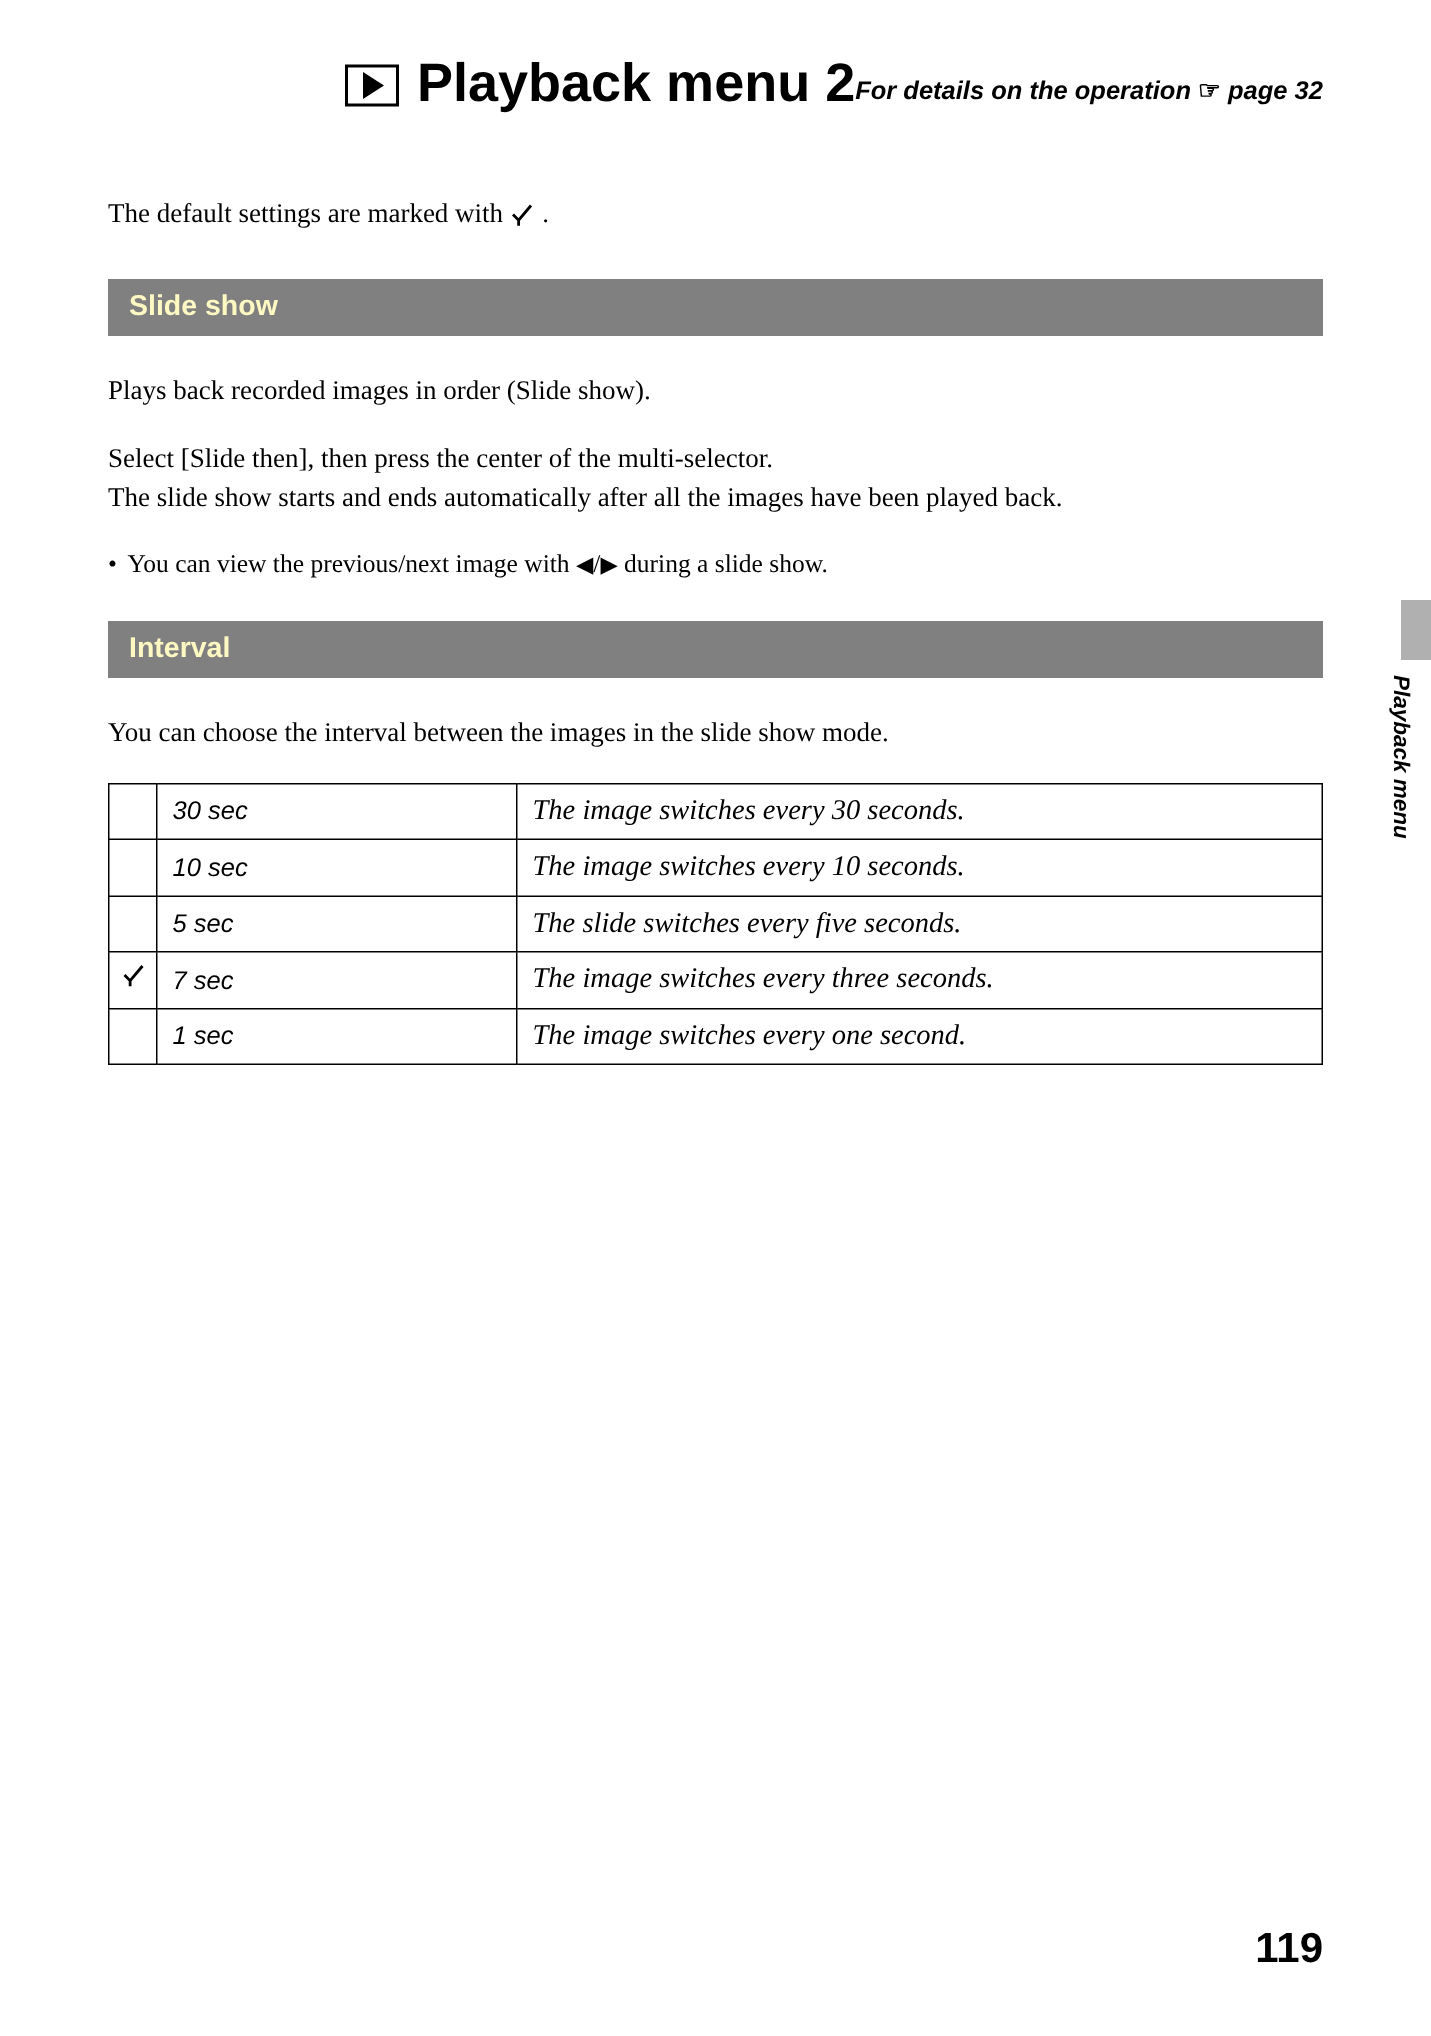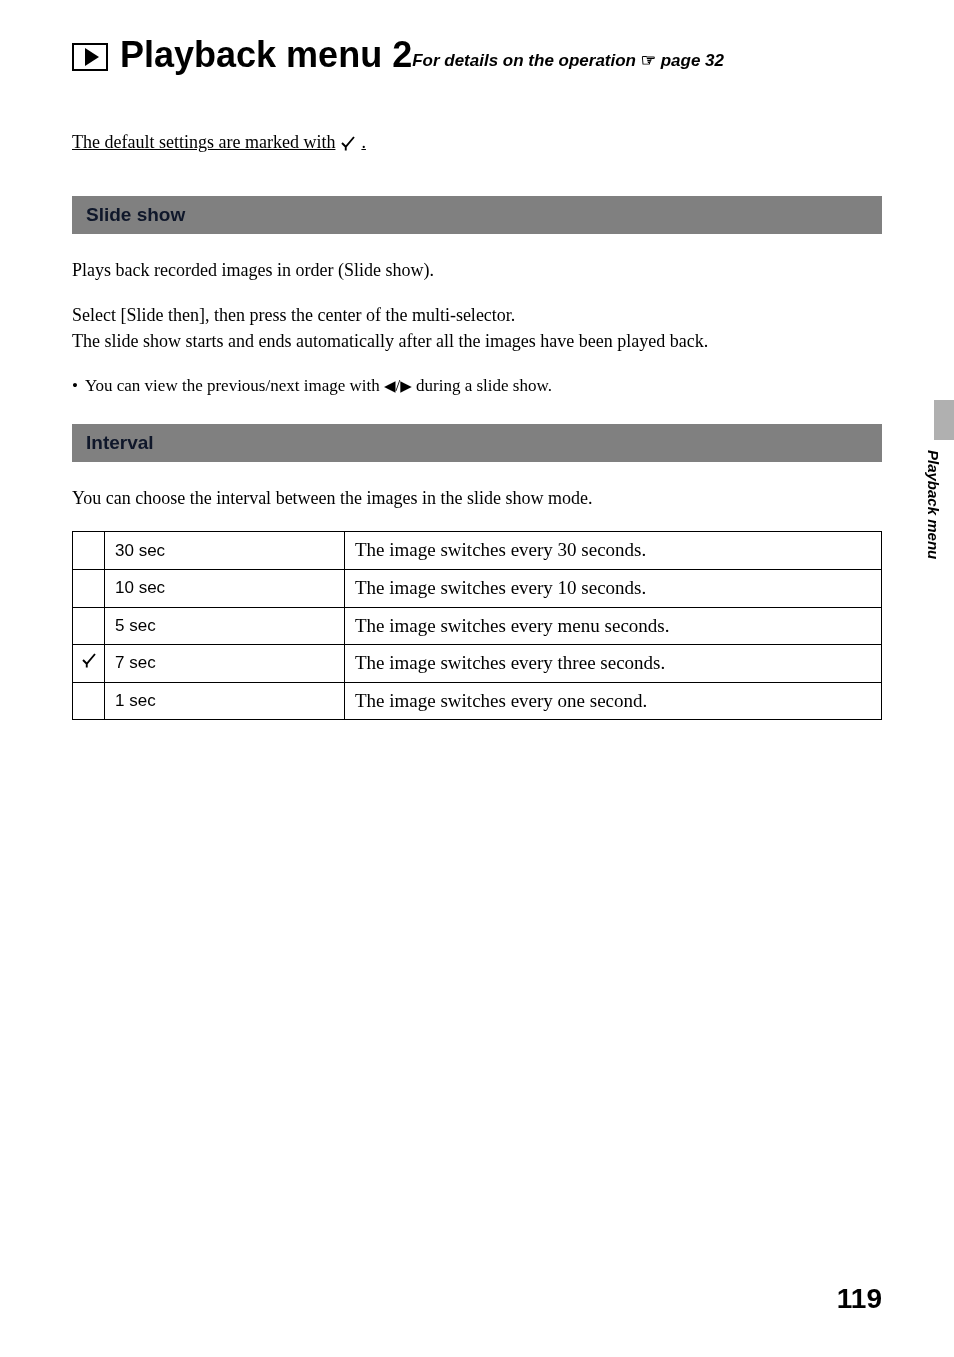--- a/index.html
+++ b/index.html
@@ -14,21 +14,21 @@
       color: #000;
       background: #fff;
       width: 954px;
       height: 1357px;
       position: relative;
       padding: 30px 72px 30px 72px;
     }
     .header {
       display: flex;
       align-items: baseline;
-      justify-content: flex-start;
+      justify-content: flex-end;
       margin-bottom: 50px;
     }
     .title-group {
       display: flex;
       align-items: center;
       gap: 12px;
     }
     .play-icon-box {
       width: 36px;
       height: 28px;
@@ -56,37 +56,36 @@
       font-style: italic;
       font-weight: bold;
       font-size: 17px;
     }
     .hand-icon {
       display: inline-block;
       font-size: 17px;
       font-style: normal;
     }
     .intro-line {
-      margin-bottom: 40px;
+      margin-bottom: 30px;
       display: flex;
       align-items: center;
       gap: 4px;
-      text-decoration: underline;
     }
     .check-icon-inline {
       display: inline-flex;
       align-items: center;
     }
     .check-svg {
       width: 18px;
       height: 18px;
     }
     .section-header {
       background: #808080;
-      color: #0f172a;
+      color: #fef9c3;
       font-family: Arial, Helvetica, sans-serif;
       font-weight: bold;
       font-size: 19px;
       padding: 6px 14px;
       margin-bottom: 24px;
     }
     .body-text {
       margin-bottom: 20px;
     }
     .body-para {
@@ -100,20 +99,21 @@
     }
     .bullet-dot {
       margin-right: 3px;
     }
     .arrow-inline {
       display: inline-block;
       font-size: 15px;
     }
     .table-wrap {
       margin-top: 6px;
+      font-style: italic;
     }
     table {
       border-collapse: collapse;
       width: 100%;
     }
     td {
       border: 1px solid #000;
       padding: 5px 10px;
       vertical-align: middle;
       height: 34px;
@@ -220,21 +220,21 @@
         <td class="desc-cell">The image switches every 30 seconds.</td>
       </tr>
       <tr>
         <td class="check-cell"></td>
         <td class="option-cell">10 sec</td>
         <td class="desc-cell">The image switches every 10 seconds.</td>
       </tr>
       <tr>
         <td class="check-cell"></td>
         <td class="option-cell">5 sec</td>
-        <td class="desc-cell">The image switches every menu seconds.</td>
+        <td class="desc-cell">The slide switches every five seconds.</td>
       </tr>
       <tr>
         <td class="check-cell">
           <svg class="check-svg" viewBox="0 0 24 24">
               <path d="M4 12 L9 17 L20 4 M9 17 L9 22" stroke="#000" stroke-width="2.5" fill="none"></path>
             </svg>
         </td>
         <td class="option-cell">7 sec</td>
         <td class="desc-cell">The image switches every three seconds.</td>
       </tr>

